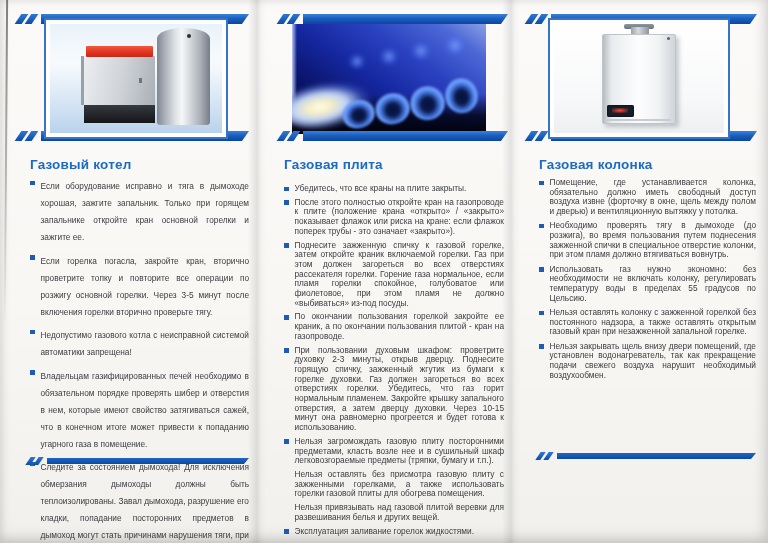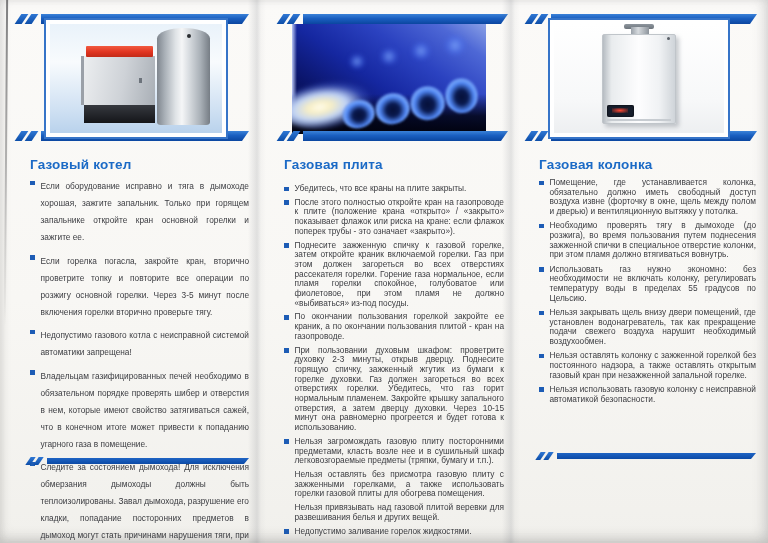--- a/index.html
+++ b/index.html
@@ -237,21 +237,21 @@
           <span class="item-text">Нельзя оставлять без присмотра газовую плиту с зажженными горелками, а также использовать горелки газовой плиты для обогрева помещения.</span>
         </div>
 
         <div class="item">
           <span class="bullet-marker" style="visibility: hidden;"></span>
           <span class="item-text">Нельзя привязывать над газовой плитой веревки для развешивания белья и других вещей.</span>
         </div>
 
         <div class="item">
           <span class="bullet-marker"></span>
-          <span class="item-text">Недопустимо заливание горелок жидкостями.</span>
+          <span class="item-text">Эксплуатация заливание горелок жидкостями.</span>
         </div>
       </div>
   </section>
 
   <section class="panel panel-3">
     <div class="photo-area">
       <div class="pbar pbar-top">
         <span class="slash"></span>
           <span class="slash"></span>
           <span class="pbar-main"></span>
@@ -286,32 +286,28 @@
         </div>
 
         <div class="item">
           <span class="bullet-marker"></span>
           <span class="item-text">Использовать газ нужно экономно: без необходимости не включать колонку, регулировать температуру воды в пределах 55 градусов по Цельсию.</span>
         </div>
 
 
         <div class="item">
           <span class="bullet-marker"></span>
+          <span class="item-text">Нельзя оставлять колонку с зажженной горелкой без постоянного надзора, а также оставлять открытым газовый кран при незажженной запальной горелке.</span>
+        </div>
+
+        <div class="item">
+          <span class="bullet-marker"></span>
           <span class="item-text">Нельзя закрывать щель внизу двери помещений, где установлен водонагреватель, так как прекращение подачи свежего воздуха нарушит необходимый воздухообмен.</span>
         </div>
 
-        <div class="item">
-          <span class="bullet-marker"></span>
-          <span class="item-text">Нельзя оставлять колонку с зажженной горелкой без постоянного надзора, а также оставлять открытым газовый кран при незажженной запальной горелке.</span>
-        </div>
-
-        <div class="item">
-          <span class="bullet-marker"></span>
-          <span class="item-text">Нельзя использовать газовую колонку с неисправной автоматикой безопасности.</span>
-        </div>
       </div>
     <div class="divider">
       <span class="slash"></span>
         <span class="slash"></span>
         <span class="divider-bar"></span>
     </div>
   </section>
 </div>
 
 </body></html>

